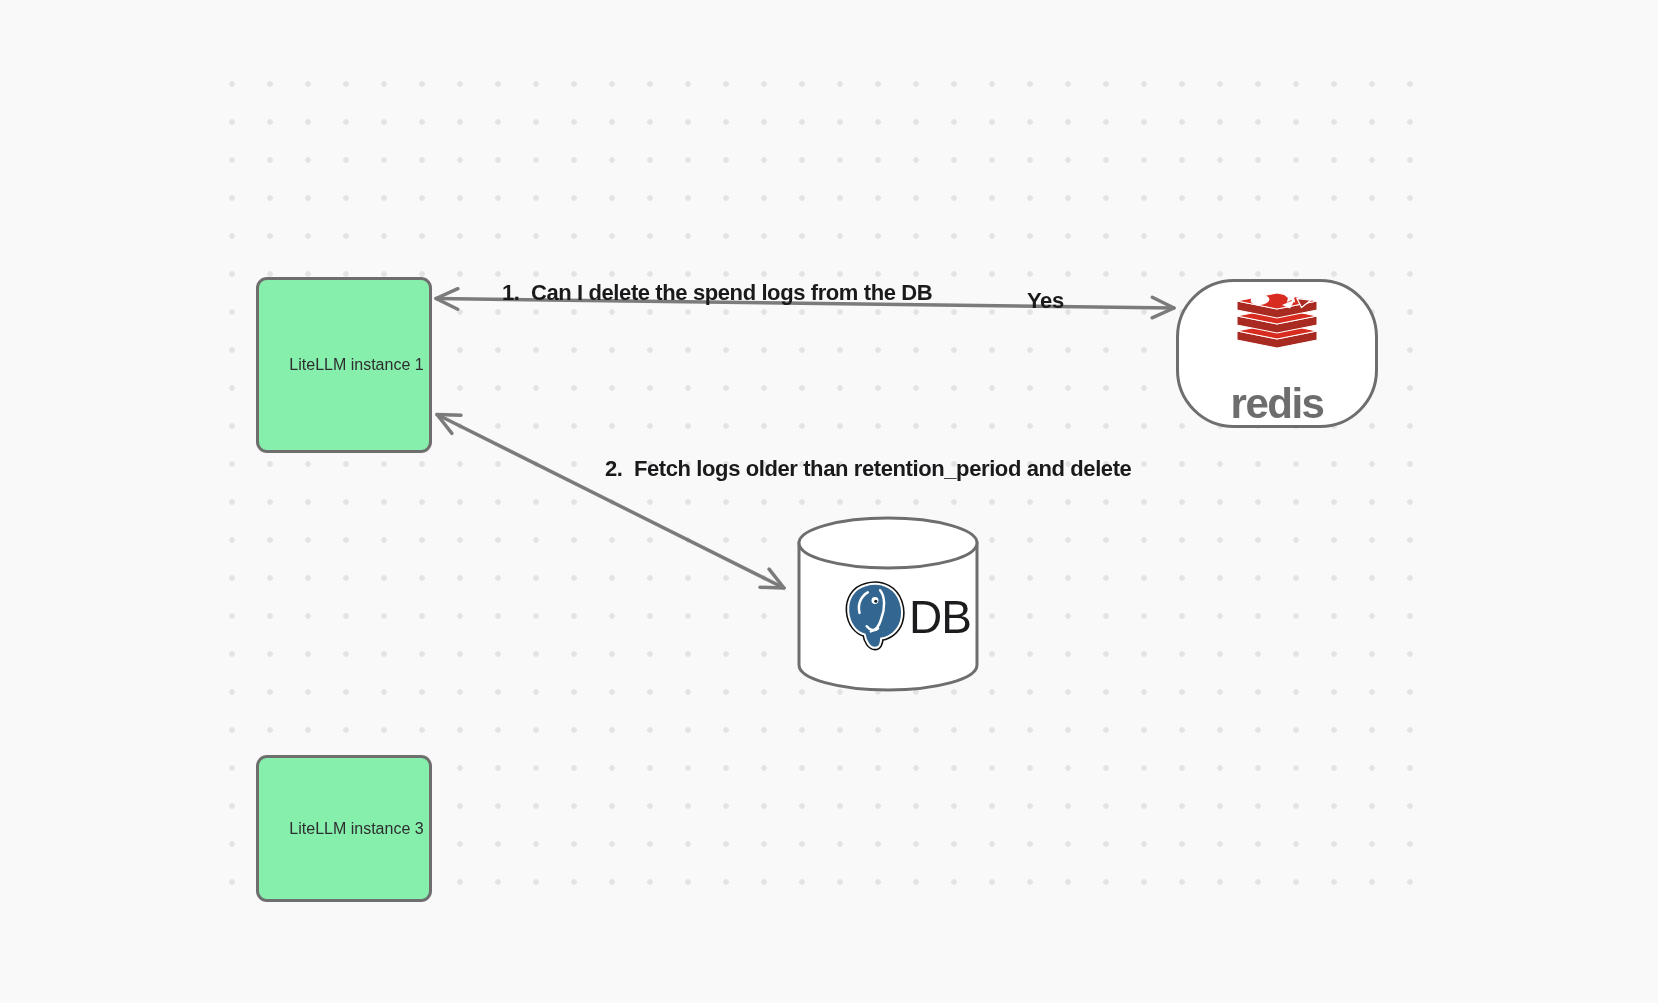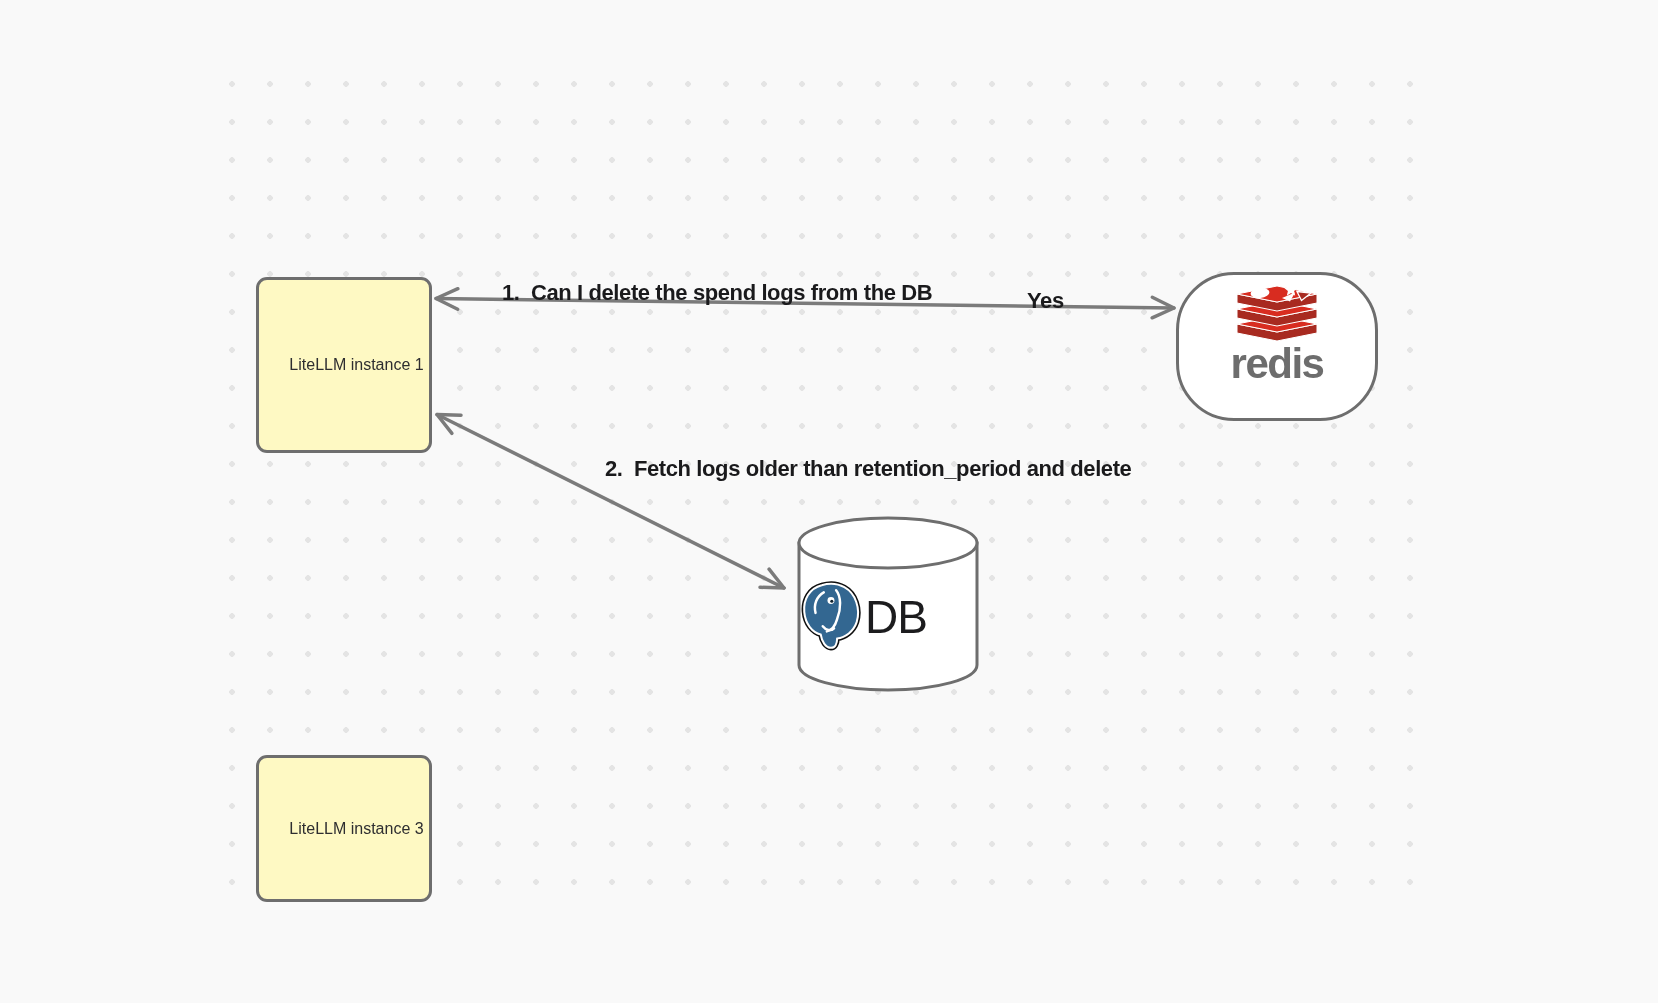--- a/index.html
+++ b/index.html
@@ -10,44 +10,44 @@
     position:relative;
   }
   .canvas{position:absolute;inset:0;}
   .dotgrid{
     position:absolute;left:213px;top:65px;width:1216px;height:835px;
     background-image:radial-gradient(circle,#e4e4e4 2.6px,rgba(0,0,0,0) 3px);
     background-size:38px 38px;background-position:0 0;
   }
   .node-box{
     position:absolute;width:176px;height:176px;left:256px;
-    background:#fef9c3;border:3px solid #6e6e6e;border-radius:11px;
+    background:#86efac;border:3px solid #6e6e6e;border-radius:11px;
     display:flex;align-items:center;justify-content:center;
     box-sizing:border-box;
     padding-left:25px;
   }
   .node-box span{font-size:16px;color:#2e2e30;}
   #inst1{top:277px;}
   #inst2{top:516px;}
   #inst3{top:755px;height:147px;}
   .redis-node{
-    position:absolute;left:1176px;top:272px;width:202px;height:149px;
+    position:absolute;left:1176px;top:279px;width:202px;height:149px;
     background:#ffffff;border:3px solid #6e6e6e;border-radius:58px;
     box-sizing:border-box;
-    display:flex;flex-direction:column;align-items:center;justify-content:flex-start;
+    display:flex;flex-direction:column;align-items:center;justify-content:space-between;
     padding-top:8px;
   }
   .redis-word{
     font-size:42px;font-weight:700;color:#6d6d6d;letter-spacing:-1.5px;
     line-height:1;margin-top:-2px;
   }
   .db-cyl{position:absolute;left:797px;top:516px;}
   .db-content{
     position:absolute;left:799px;top:518px;width:172px;height:172px;
-    display:flex;align-items:center;justify-content:flex-start;
+    display:flex;align-items:center;justify-content:flex-end;
     padding-top:26px;box-sizing:border-box;
   }
   .db-label{font-size:46px;color:#1c1c1e;font-weight:400;letter-spacing:-1px;}
   .arrow-label{
     position:absolute;font-size:22px;font-weight:700;color:#1a1a1c;
     letter-spacing:-0.4px;white-space:pre;line-height:26px;text-align:center;
   }
   #lbl1{left:502px;top:280px;}
   #lblYes{left:1027px;top:288px;}
   #lbl2{left:585px;top:456px;margin-left:20px;}

